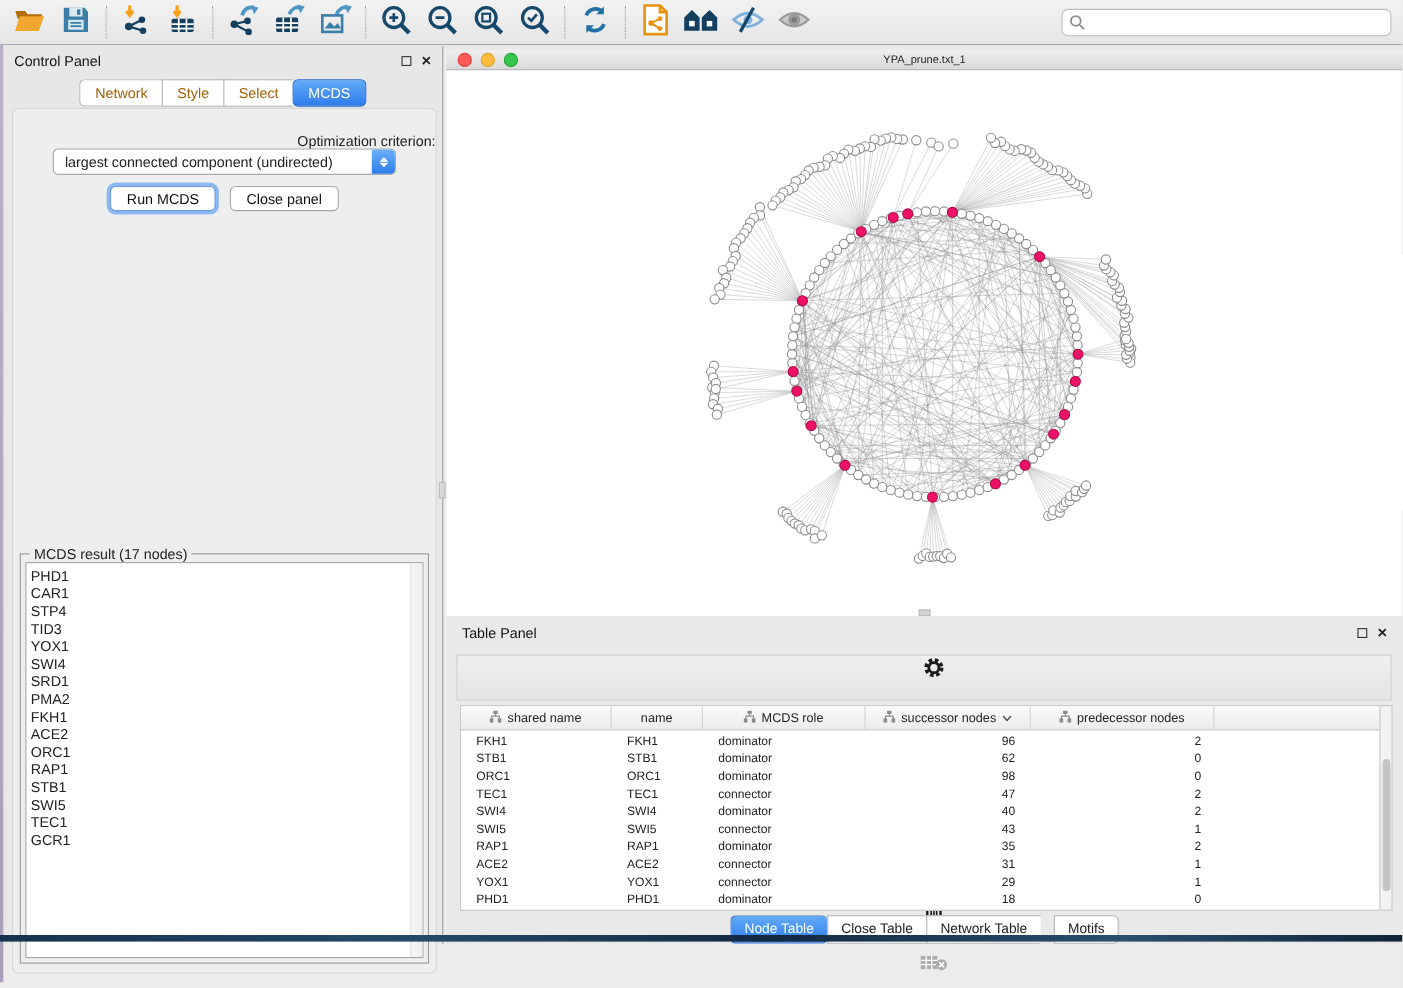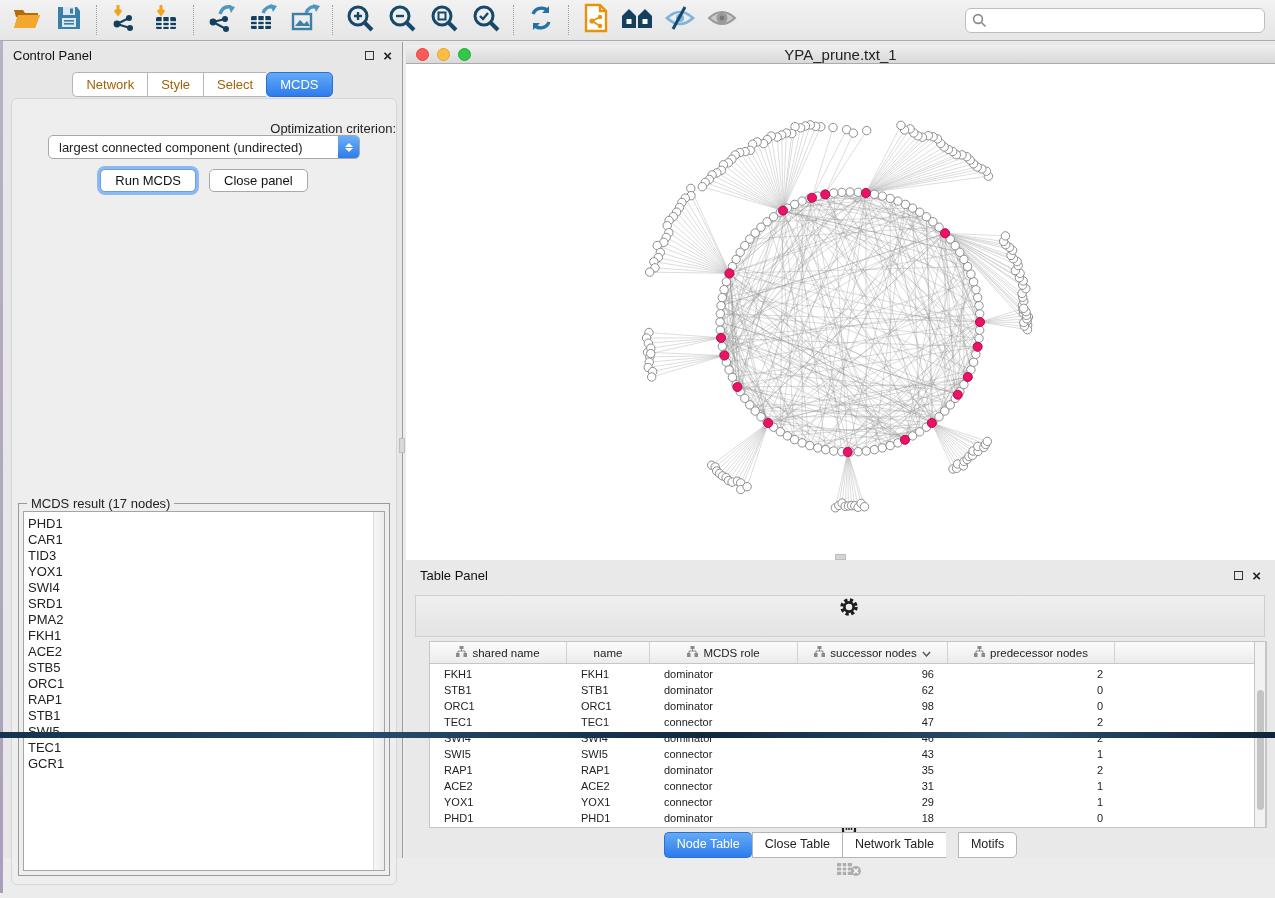--- a/index.html
+++ b/index.html
@@ -1,18 +1,18 @@
 <!DOCTYPE html>
 <html><head>
 <meta charset="utf-8">
 <style>
   * { margin:0; padding:0; box-sizing:border-box; }
   html,body { width:1275px; height:898px; overflow:hidden; }
   body { font-family:"Liberation Sans", sans-serif; color:#222; background:#ececec; }
-  #app { position:relative; width:1275px; height:738px; background:#ececec; }
+  #app { position:relative; width:1275px; height:856px; background:#ececec; }
 
   
   .wall-left { position:absolute; left:0; top:41px; width:3px; height:852px;
     background:linear-gradient(#b9b1c7,#a99fba); }
   .wall-bottom { position:absolute; left:0; bottom:0; width:1275px; height:6px;
     background:linear-gradient(90deg,#17324e,#244a6b 30%,#12293f 55%,#2a4f70 80%,#102439); }
 
   
   .toolbar { position:absolute; left:0; top:0; width:1275px; height:41px;
     background:linear-gradient(#f2f2f2,#e6e6e6); border-bottom:1px solid #a9a6b5;
@@ -75,32 +75,32 @@
   
   .net-area { position:absolute; left:406px; top:42px; width:869px; height:816px; background:#e9e9e9; }
   .net-titlebar { position:absolute; left:0; top:3px; width:869px; height:19px;
     background:linear-gradient(#efefef,#d9d9d9); border-bottom:1px solid #ababab;
     display:flex; align-items:center; }
   .traffic { display:flex; gap:8px; padding-left:10px; }
   .light { width:13px; height:13px; border-radius:50%; }
   .light.red { background:#fc5b57; border:1px solid #e2443f; }
   .light.yellow { background:#fdbe3f; border:1px solid #e0a32c; }
   .light.green { background:#34c84a; border:1px solid #27a338; }
-  .net-title { position:absolute; left:0; width:100%; text-align:center; font-size:15px; color:#222; }
+  .net-title { position:absolute; left:0; width:100%; text-align:center; font-size:10px; color:#222; }
   .net-canvas { position:absolute; left:0; top:22px; width:869px; height:496px; background:#fff; }
 
   
   .table-panel { position:absolute; left:0; top:518px; width:869px; height:298px; background:#e9e9e9; }
   .tp-header { height:30px; display:flex; align-items:center; padding:0 14px; }
   .tp-toolbar { position:absolute; left:9px; top:35px; width:850px; height:42px;
     background:linear-gradient(#efefef,#e4e4e4); border:1px solid #d0d0d0;
     display:flex; align-items:center; gap:21px; padding-left:18px;flex-direction:column; }
   .tp-toolbar .tbtn { display:flex; align-items:center; justify-content:center; }
   .fx-label { font-family:"Liberation Serif", serif; font-style:italic; font-size:18px; color:#b3b3b3; }
-  .node-table { position:absolute; left:23px; top:81px; width:838px; height:187px; background:#fff;
+  .node-table { position:absolute; left:12px; top:81px; width:838px; height:187px; background:#fff;
     border:1px solid #c6c6c6; overflow:hidden; }
   .nt-scroll { position:absolute; right:9px; top:81px; width:12px; height:187px;
     background:#f2f2f2; border:1px solid #c6c6c6; border-left:1px solid #c6c6c6; }
   .nt-thumb { position:absolute; left:1.5px; top:48px; width:7px; height:120px; background:#c4c4c4; border-radius:4px; }
   .thead { display:grid; grid-template-columns:137px 83px 148px 150px 167px 1fr; height:22px;
     background:linear-gradient(#fbfbfb,#ececec); border-bottom:1px solid #c6c6c6; }
   .th { display:flex; align-items:center; justify-content:center; gap:5px; font-size:11.5px;
     color:#222; border-right:1px solid #d2d2d2; overflow:hidden; }
   .th:last-child { border-right:none; }
   .tbody .tr { display:grid; grid-template-columns:137px 83px 148px 150px 167px 1fr; height:16px; }
@@ -351,28 +351,28 @@
       <div class="btn-row">
         <button class="mac-btn focus-ring">Run MCDS</button>
         <button class="mac-btn">Close panel</button>
       </div>
       <div class="groupbox">
         <span class="groupbox-title">MCDS result (17 nodes)</span>
         <div class="mcds-list">
           <div class="mcds-items" id="mcds-items">
               <div class="mcds-item">PHD1</div>
               <div class="mcds-item">CAR1</div>
+              <div class="mcds-item">STP4</div>
               <div class="mcds-item">TID3</div>
               <div class="mcds-item">YOX1</div>
               <div class="mcds-item">SWI4</div>
               <div class="mcds-item">SRD1</div>
               <div class="mcds-item">PMA2</div>
               <div class="mcds-item">FKH1</div>
               <div class="mcds-item">ACE2</div>
-              <div class="mcds-item">STB5</div>
               <div class="mcds-item">ORC1</div>
               <div class="mcds-item">RAP1</div>
               <div class="mcds-item">STB1</div>
               <div class="mcds-item">SWI5</div>
               <div class="mcds-item">TEC1</div>
               <div class="mcds-item">GCR1</div>
             </div>
           <div class="mcds-scroll"></div>
         </div>
       </div>
@@ -822,21 +822,21 @@
               <div class="td">TEC1</div>
               <div class="td">connector</div>
               <div class="td num">47</div>
               <div class="td num2">2</div>
               <div class="td"></div>
             </div>
             <div class="tr">
               <div class="td">SWI4</div>
               <div class="td">SWI4</div>
               <div class="td">dominator</div>
-              <div class="td num">46</div>
+              <div class="td num">40</div>
               <div class="td num2">2</div>
               <div class="td"></div>
             </div>
             <div class="tr">
               <div class="td">SWI5</div>
               <div class="td">SWI5</div>
               <div class="td">connector</div>
               <div class="td num">43</div>
               <div class="td num2">1</div>
               <div class="td"></div>

